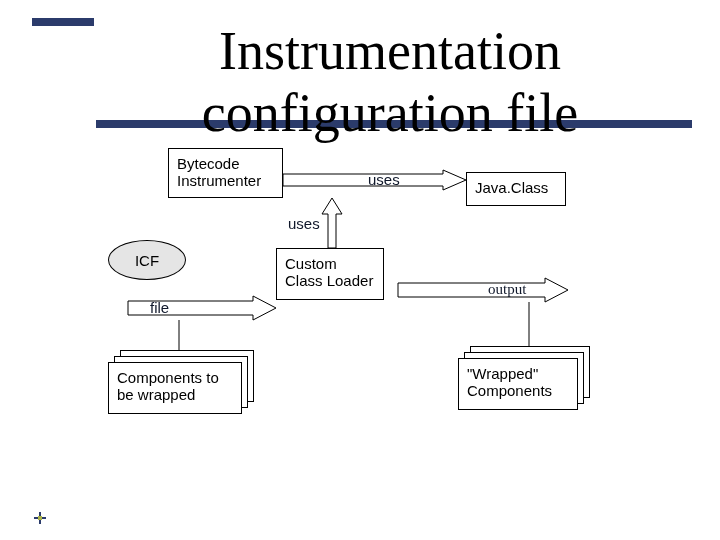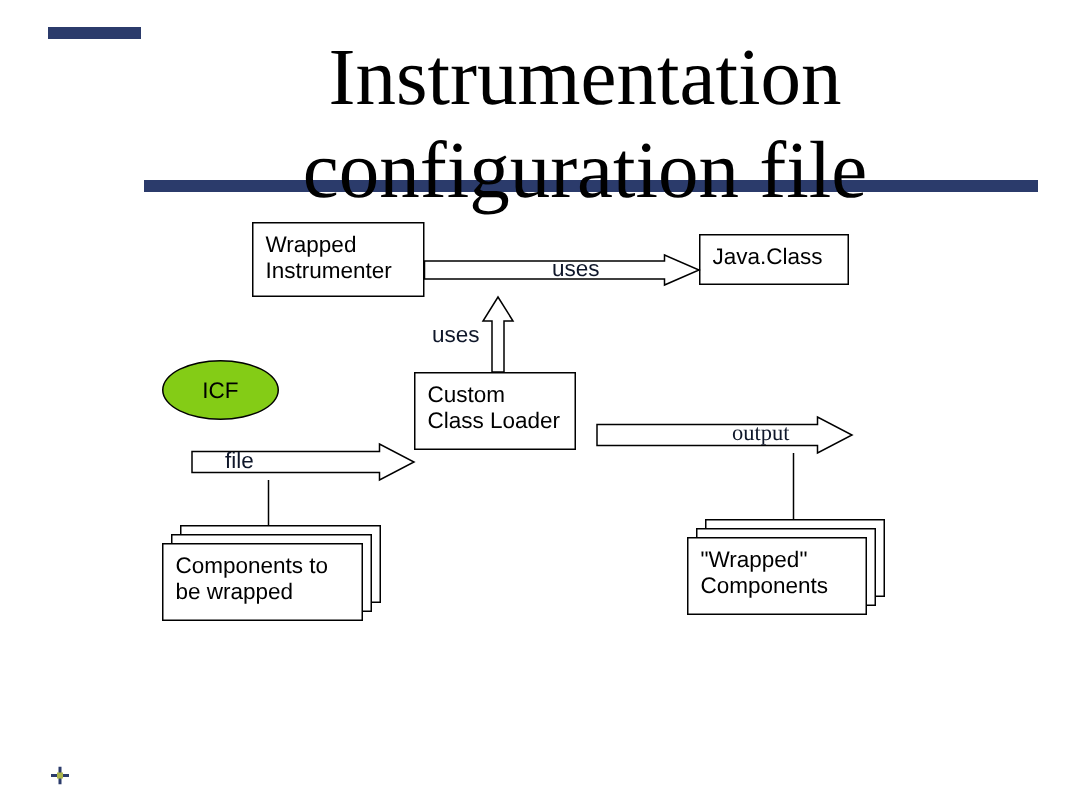--- a/index.html
+++ b/index.html
@@ -82,21 +82,21 @@
     font-size: 15px;
     color: #0f172a;
   }
   svg.connector {
     position: absolute;
     overflow: visible;
   }
   .ellipse {
     border: 1px solid #000;
     border-radius: 50%;
-    background: #84cc16;
+    background: #e5e5e5;
     font-family: Arial, Helvetica, sans-serif;
     font-size: 15px;
     display: flex;
     align-items: center;
     justify-content: center;
   }
 </style>
 </head>
 <body>
 
@@ -109,24 +109,24 @@
       <rect x="5" y="0" width="2" height="12" fill="#2b3b6b"></rect>
       <rect x="0" y="5" width="12" height="2" fill="#2b3b6b"></rect>
       <rect x="4" y="4" width="4" height="4" fill="#aab34a"></rect>
     </svg>
   </div>
 
   <div class="title">Instrumentation configuration file</div>
 
   <div class="diagram">
 
-    <div class="box" style="left:60px; top:0px; width:115px; height:50px; white-space:pre;">Wrapped
+    <div class="box" style="left:60px; top:0px; width:115px; height:50px; white-space:pre;">Bytecode
 Instrumenter</div>
 
-    <div class="box" style="left:358px; top:8px; width:100px; height:34px;">Java.Class</div>
+    <div class="box" style="left:358px; top:24px; width:100px; height:34px;">Java.Class</div>
 
     <div class="box" style="left:168px; top:100px; width:108px; height:52px; white-space:pre;">Custom
 Class Loader</div>
 
     <div class="ellipse" style="left:0px; top:92px; width:76px; height:38px;">
       <span>ICF</span>
     </div>
 
     <svg class="connector" style="left:175px; top:22px; width:183px; height:20px;">
       <polygon points="0,4 160,4 160,0 183,10 160,20 160,16 0,16" fill="#fff" stroke="#000" stroke-width="1"></polygon>

